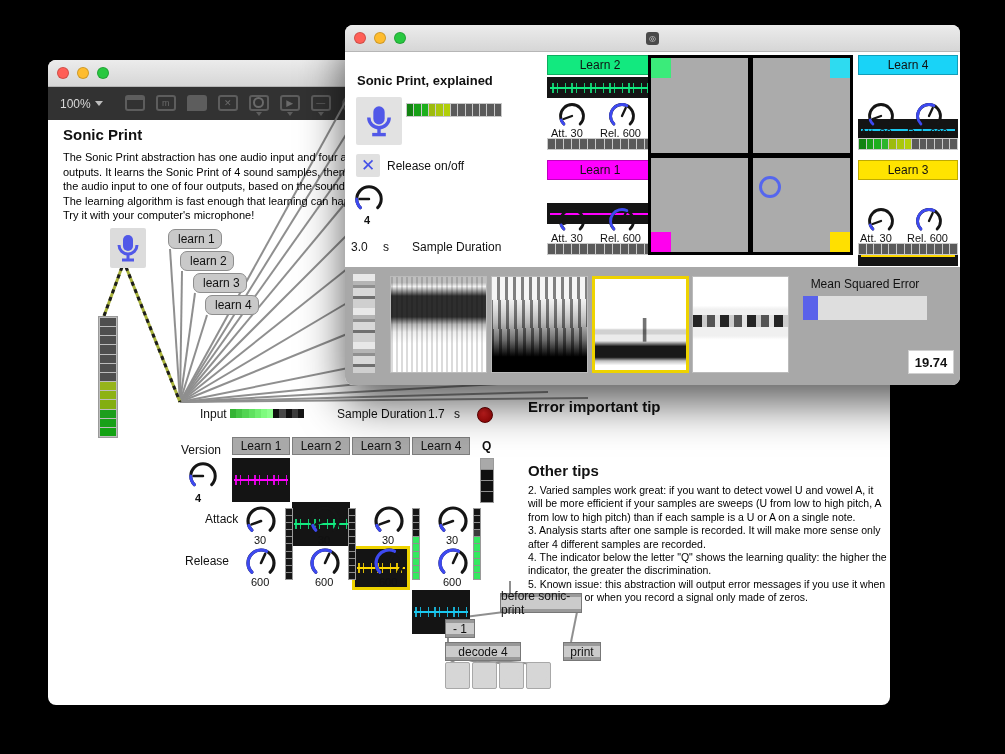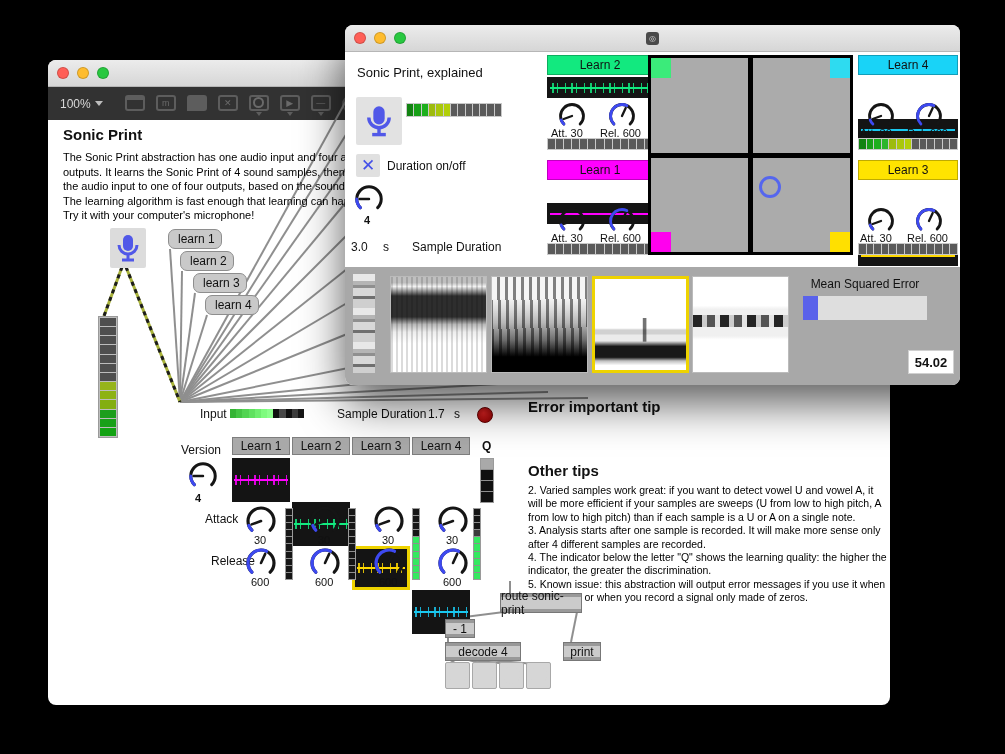--- a/index.html
+++ b/index.html
@@ -248,21 +248,21 @@
   <div class="wf noisy abs" style="left:304px;top:398px;width:58px;height:44px;--c:#ffd900;border:3px solid #eed300;box-sizing:border-box"></div>
   <div class="wf noisy abs" style="left:364px;top:398px;width:58px;height:44px;--c:#19c8f0"></div>
   <div class="meter vert bare abs" style="left:432px;top:398px;width:14px;height:45px">
       <i style="background: rgb(169, 169, 169);"></i>
       <i style="background: rgb(16, 16, 16);"></i>
       <i style="background: rgb(16, 16, 16);"></i>
       <i style="background: rgb(16, 16, 16);"></i>
     </div>
 
   <div class="lbl" style="left:157px;top:452px">Attack</div>
-  <div class="lbl" style="left:163px;top:494px">Release</div>
+  <div class="lbl" style="left:137px;top:494px">Release</div>
 
   <svg class="knob abs" style="left:196px;top:444px" width="34" height="34" viewBox="0 0 34 34">
       <use href="#knob-att"></use>
     </svg>
   <svg class="knob abs" style="left:260px;top:444px" width="34" height="34" viewBox="0 0 34 34">
       <use href="#knob-att"></use>
     </svg>
   <svg class="knob abs" style="left:324px;top:444px" width="34" height="34" viewBox="0 0 34 34">
       <use href="#knob-att"></use>
     </svg>
@@ -346,21 +346,21 @@
 will be more efficient if your samples are sweeps (U from low to high pitch, A
 from low to high pitch) than if each sample is a U or A on a single note.
 3. Analysis starts after one sample is recorded. It will make more sense only
 after 4 different samples are recorded.
 4. The indicator below the letter "Q" shows the learning quality: the higher the
 indicator, the greater the discrimination.
 5. Known issue: this abstraction will output error messages if you use it when
 audio is off, or when you record a signal only made of zeros.</pre>
 
 
-  <div class="objbox" style="left:452px;top:533px;width:82px;height:20px">route sonic-print</div>
+  <div class="objbox" style="left:452px;top:533px;width:82px;height:20px">before sonic-print</div>
   <div class="objbox" style="left:397px;top:559px;width:30px;height:19px">- 1</div>
   <div class="objbox" style="left:397px;top:582px;width:76px;height:19px">decode 4</div>
   <div class="objbox" style="left:515px;top:582px;width:38px;height:19px">print</div>
   <div class="leds abs" style="left:397px;top:602px">
       <i style="background: rgb(99, 99, 99);"></i>
       <i style="background: rgb(99, 99, 99);"></i>
       <i style="background: rgb(255, 223, 0);"></i>
       <i style="background: rgb(99, 99, 99);"></i>
     </div>
 </div>
@@ -370,21 +370,21 @@
     <div class="lights" style="z-index:2">
       <span class="light" style="background:#ff5f57"></span>
       <span class="light" style="background:#febc2e"></span>
       <span class="light" style="background:#28c840"></span>
     </div>
     <div class="title-center">
       <span class="doc-icon">◎</span>
     </div>
   </div>
 
-  <div class="lbl" style="left:12px;top:40px;font-size:13px;font-weight:normal">Sonic Print, explained</div>
+  <div class="lbl" style="left:12px;top:48px;font-size:13px;font-weight:bold">Sonic Print, explained</div>
 
   <div class="micbtn" style="left:11px;top:72px;width:46px;height:48px">
     <svg class="knob" width="34" height="34" viewBox="0 0 30 30">
         <use href="#mic-glyph"></use>
       </svg>
   </div>
   <div class="meter abs" style="left:61px;top:78px;width:96px;height:14px">
       <i style="background: rgb(18, 131, 18);"></i>
       <i style="background: rgb(23, 160, 23);"></i>
       <i style="background: rgb(29, 175, 29);"></i>
@@ -394,21 +394,21 @@
       <i style="background: rgb(90, 90, 90);"></i>
       <i style="background: rgb(90, 90, 90);"></i>
       <i style="background: rgb(90, 90, 90);"></i>
       <i style="background: rgb(90, 90, 90);"></i>
       <i style="background: rgb(90, 90, 90);"></i>
       <i style="background: rgb(90, 90, 90);"></i>
       <i style="background: rgb(90, 90, 90);"></i>
     </div>
 
   <div class="chk" style="left:11px;top:129px;width:24px;height:23px">✕</div>
-  <div class="lbl" style="left:42px;top:134px">Duration on/off</div>
+  <div class="lbl" style="left:42px;top:134px">Release on/off</div>
 
   <svg class="knob abs" style="left:8px;top:158px" width="32" height="32" viewBox="0 0 34 34">
       <use href="#knob-smooth"></use>
     </svg>
   <div class="lbl" style="left:19px;top:189px;font-weight:bold;font-size:11px">4</div>
 
   <div class="lbl" style="left:6px;top:215px">3.0</div>
   <div class="lbl" style="left:38px;top:215px">s</div>
   <div class="lbl" style="left:67px;top:215px">Sample Duration</div>
 
@@ -535,15 +535,15 @@
   <div class="abs" style="left:0;top:242px;width:615px;height:118px;background:#a8a8a8;border-radius:0 0 8px 8px">
     <div class="strip abs" style="left:8px;top:7px;width:22px;height:99px"></div>
     <div class="tile t1" style="left:45px;top:9px"></div>
     <div class="tile t2" style="left:146px;top:9px"></div>
     <div class="tile t3 sel" style="left:247px;top:9px"></div>
     <div class="tile t4" style="left:347px;top:9px"></div>
     <div class="lbl" style="left:458px;top:10px;width:124px;text-align:center">Mean Squared Error</div>
     <div class="abs" style="left:458px;top:29px;width:124px;height:24px;background:#dedede">
       <div style="width:15px;height:100%;background:#5a62ea"></div>
     </div>
-    <div class="abs" style="left:563px;top:83px;width:44px;height:22px;background:#fff;border:1px solid #d0d0d0;display:flex;align-items:center;justify-content:center;font-size:13px;font-weight:bold;color:#111">54.02</div>
+    <div class="abs" style="left:563px;top:83px;width:44px;height:22px;background:#fff;border:1px solid #d0d0d0;display:flex;align-items:center;justify-content:center;font-size:13px;font-weight:bold;color:#111">19.74</div>
   </div>
 </div>
 
 </body></html>

